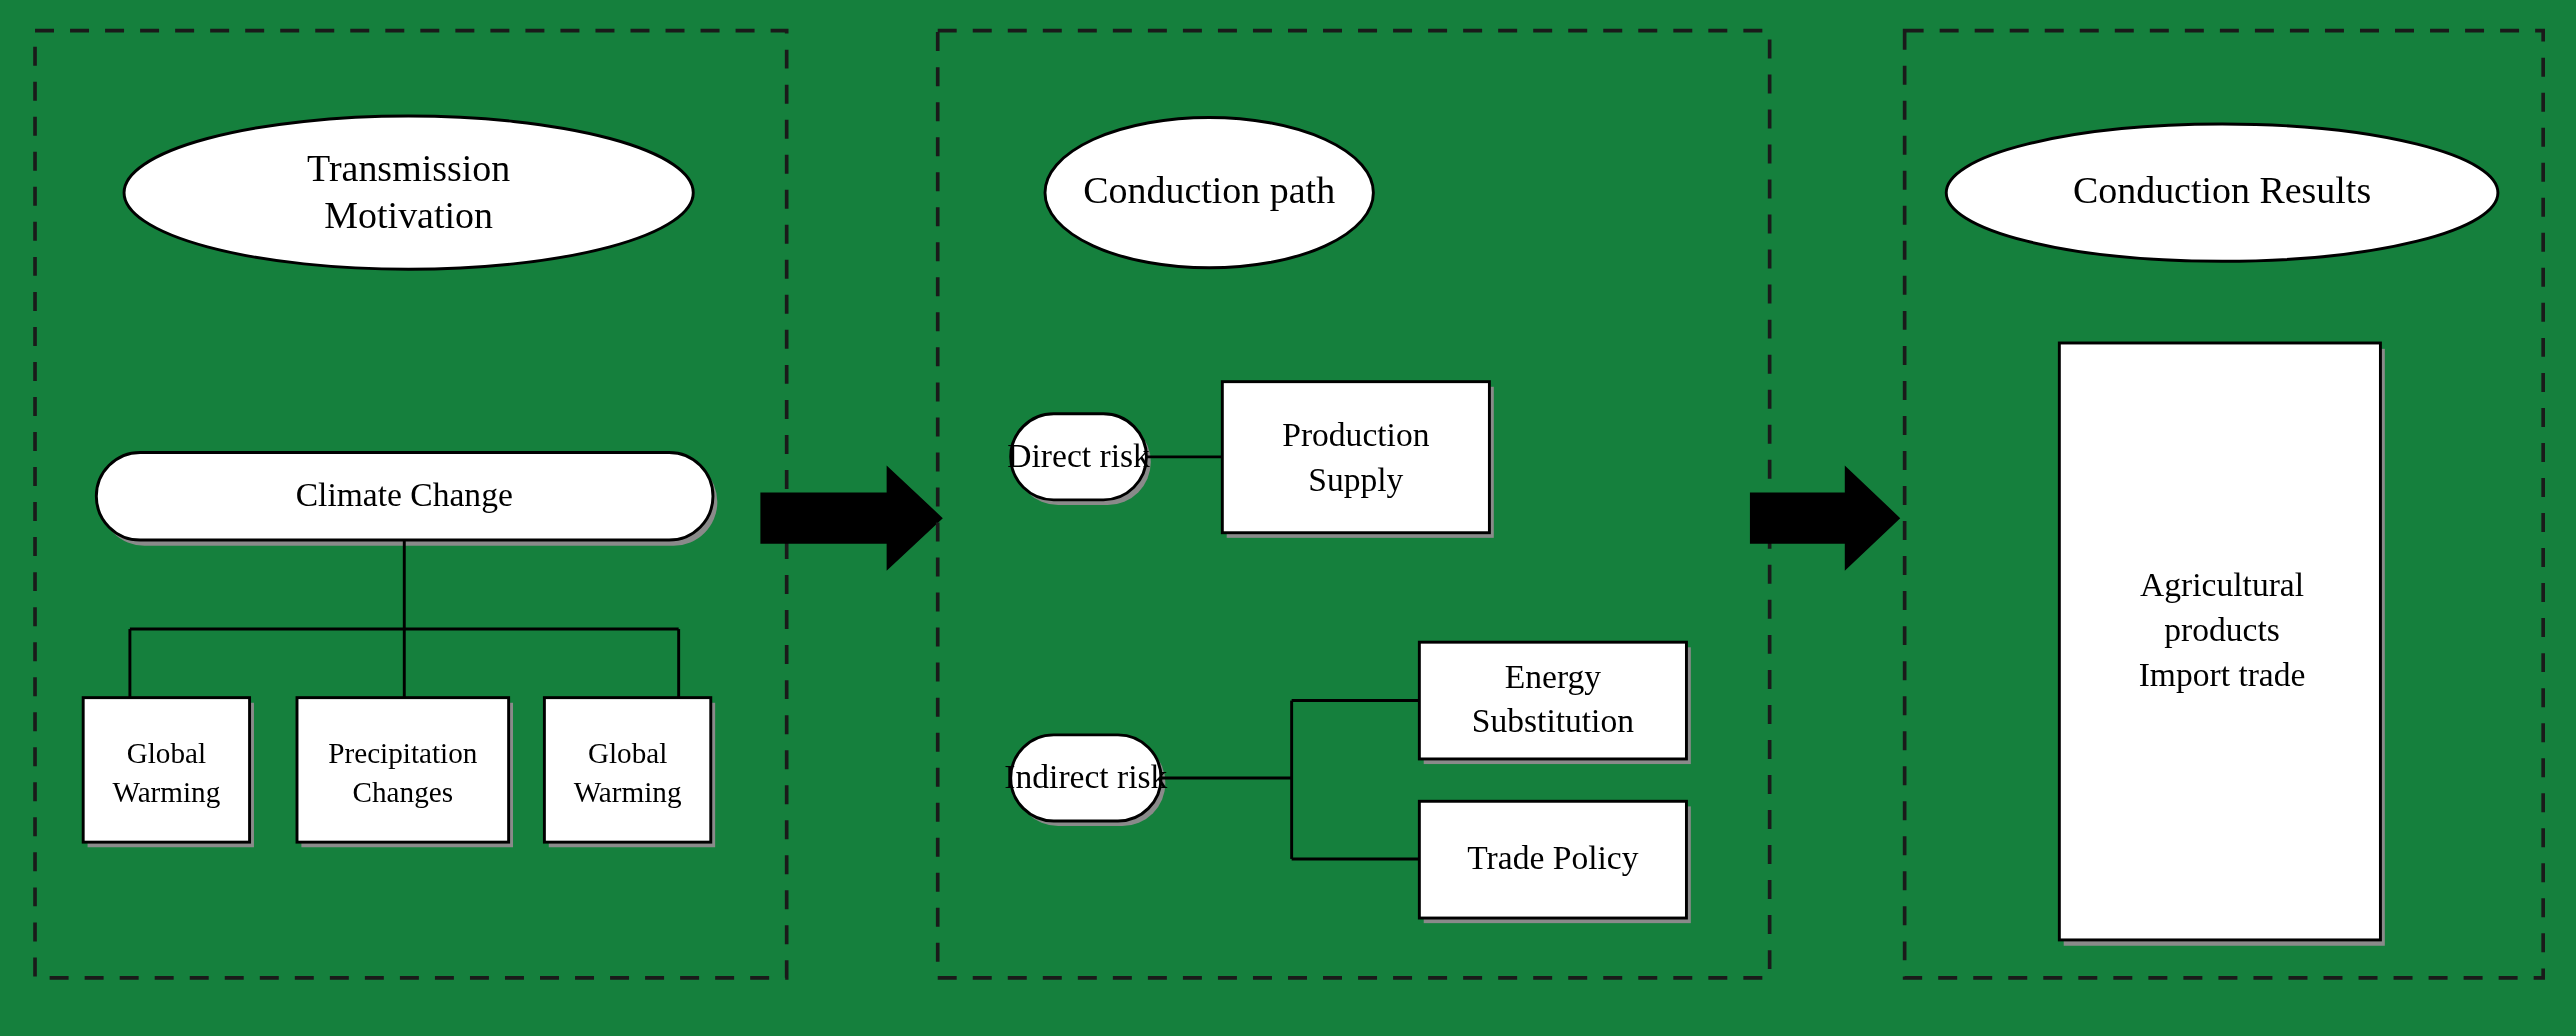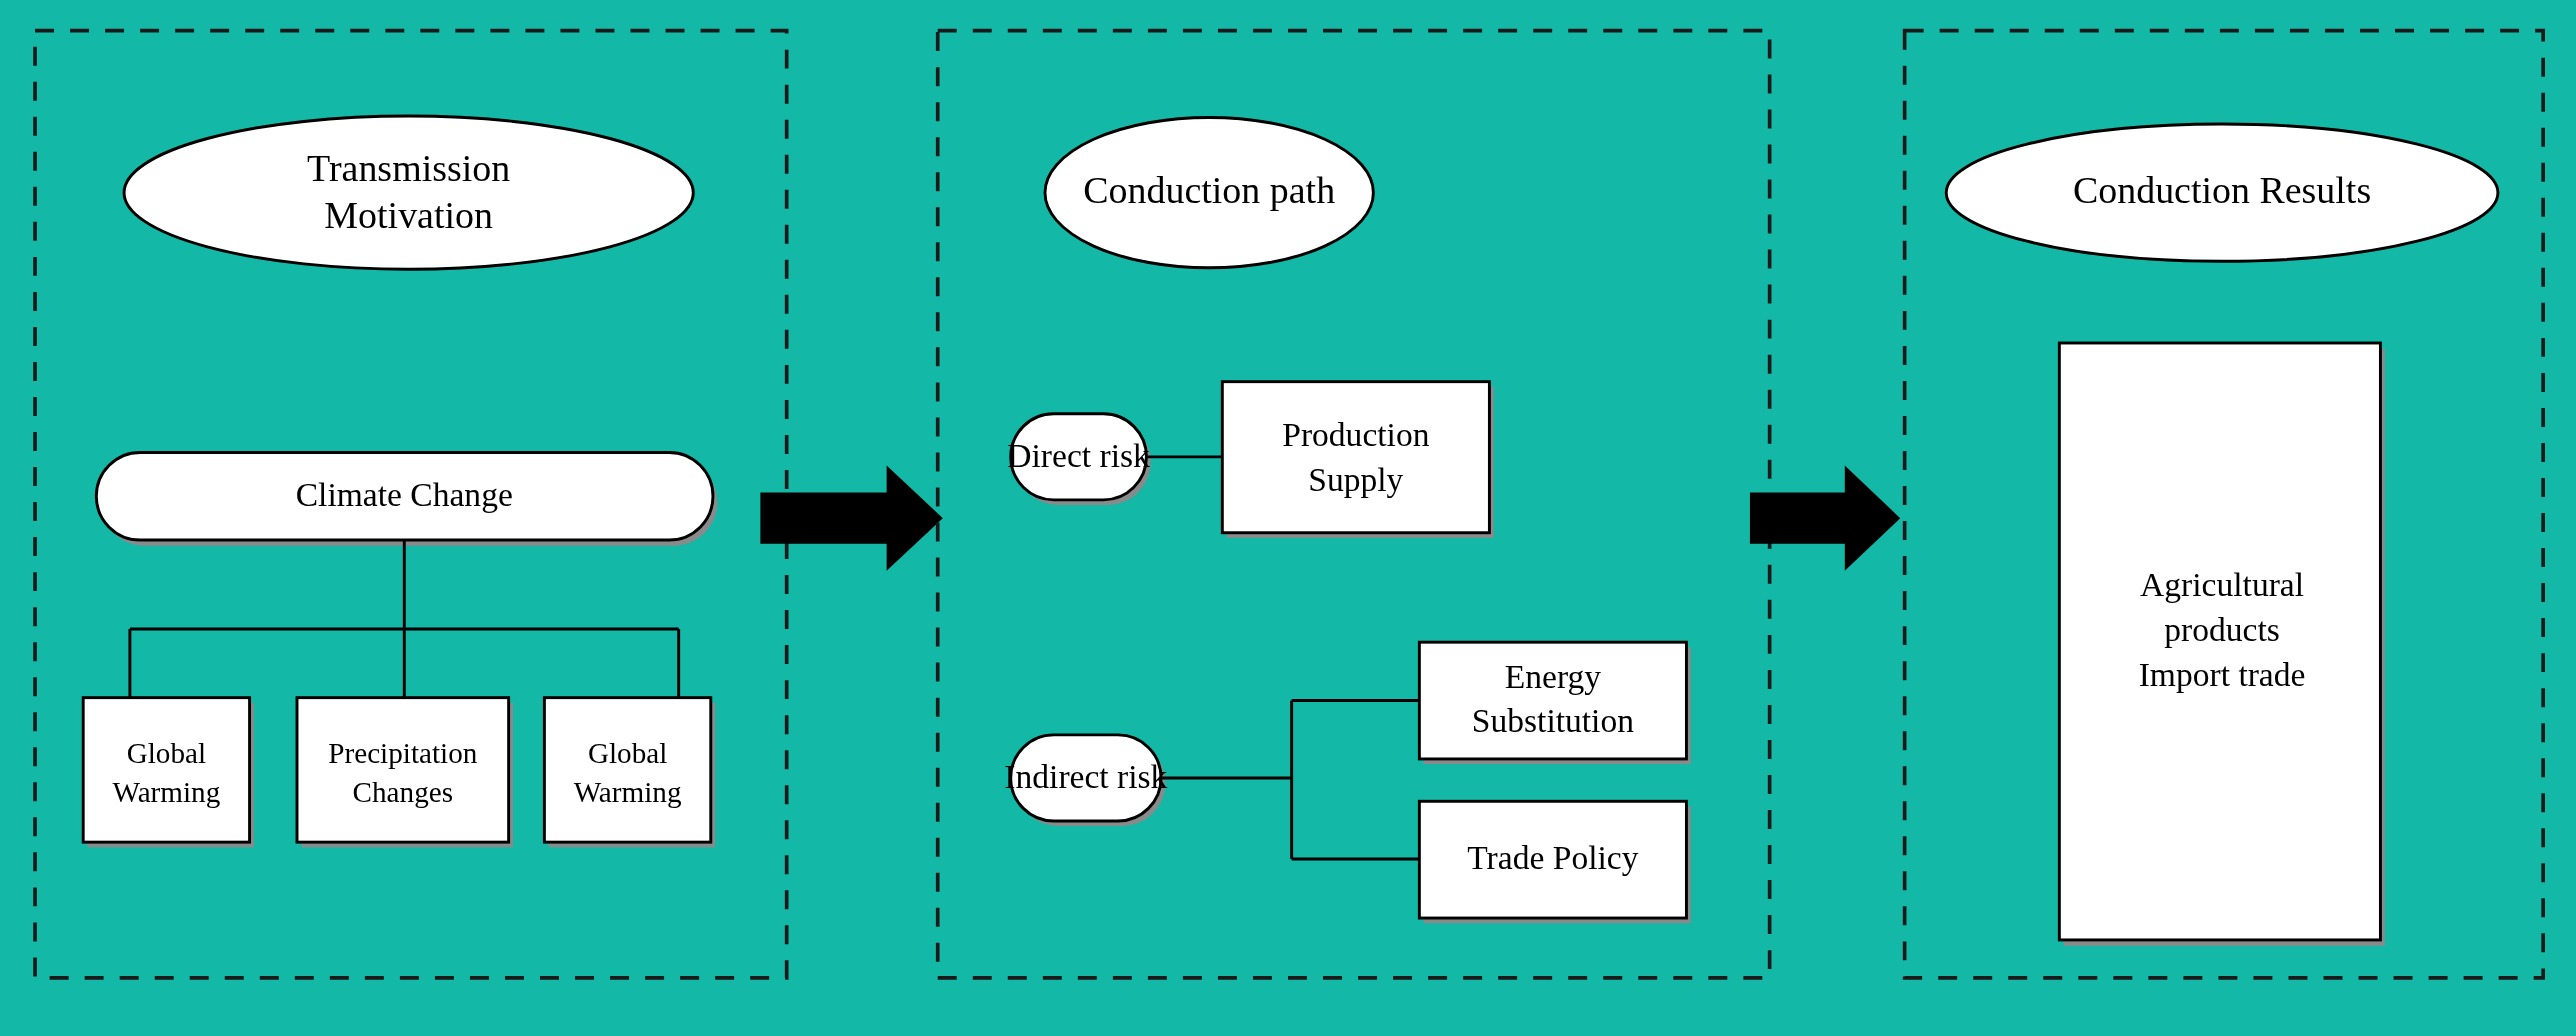--- a/index.html
+++ b/index.html
@@ -10,21 +10,21 @@
   body {
     width: 2576px;
     height: 1037px;
     overflow: hidden;
     font-family: "Liberation Serif", "DejaVu Serif", serif;
   }
   #diagram-root {
     position: relative;
     width: 2576px;
     height: 1037px;
-    background: #14b8a6;
+    background: #15803d;
   }
   svg.figure {
     display: block;
     width: 2576px;
     height: 1037px;
   }
   .panel-frame {
     fill: none;
     stroke: #1a1a1a;
     stroke-width: 5;

